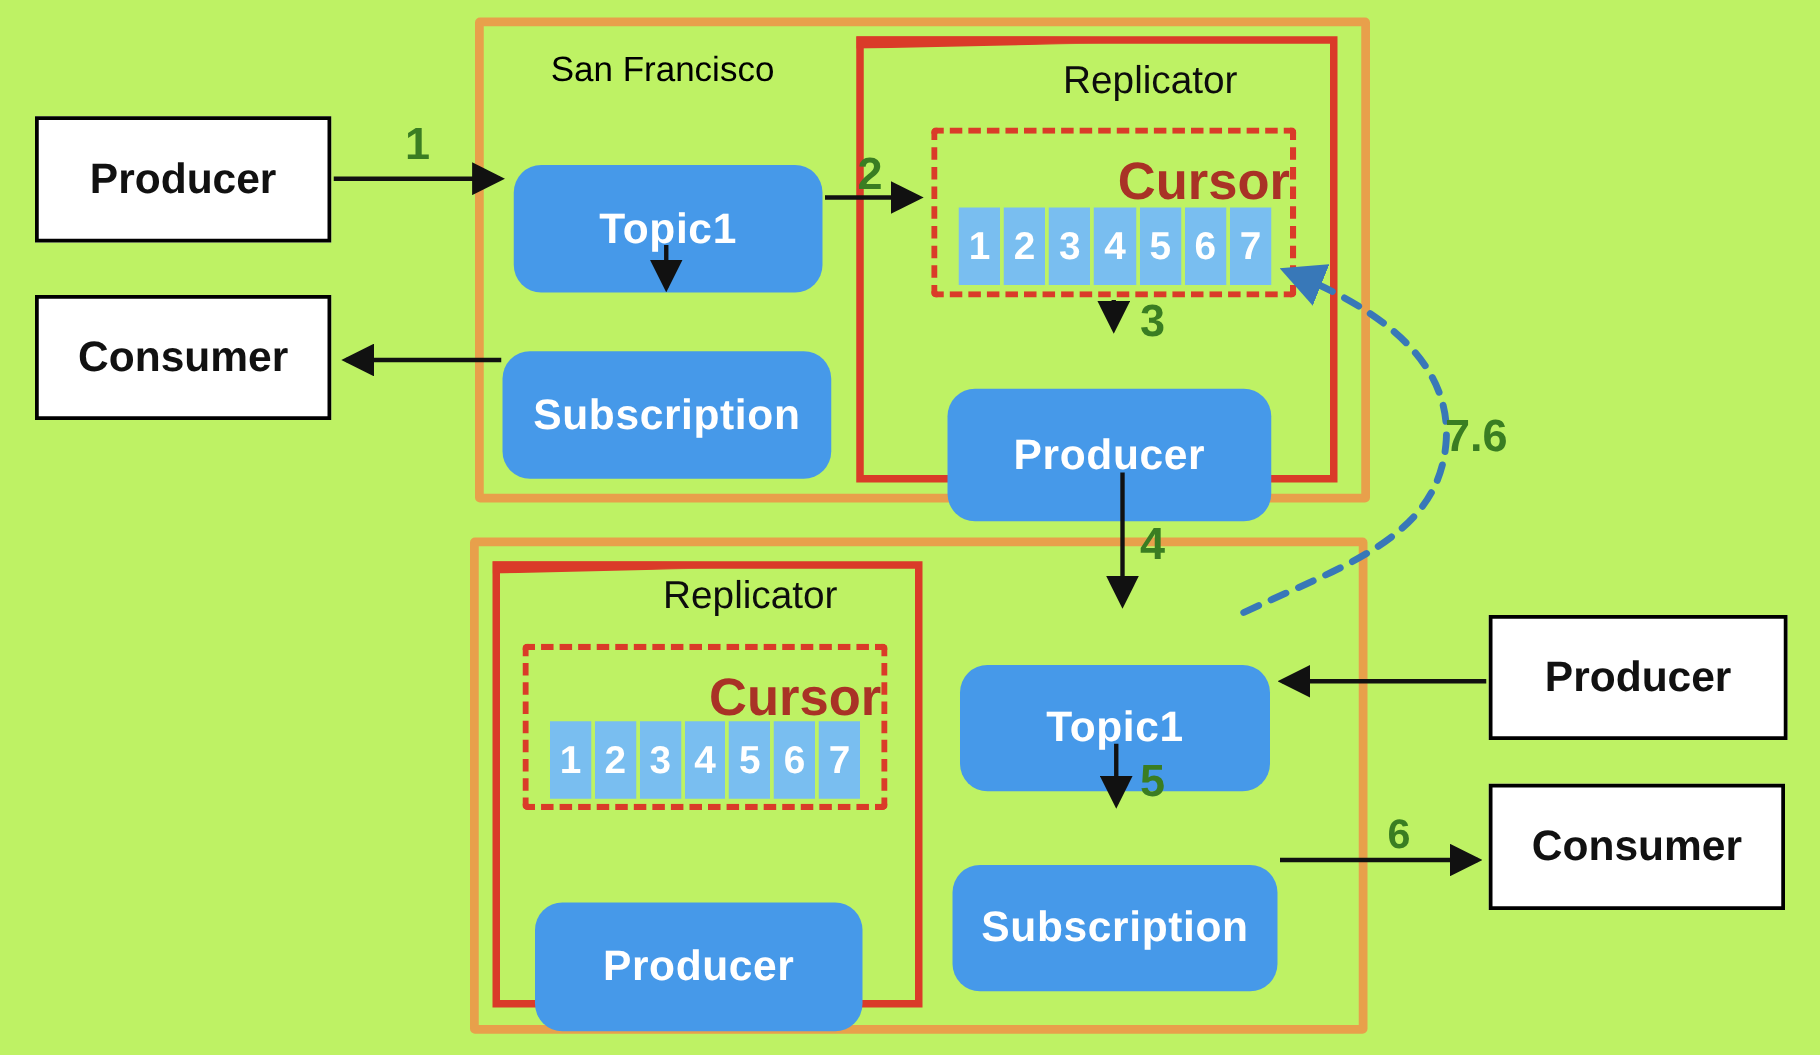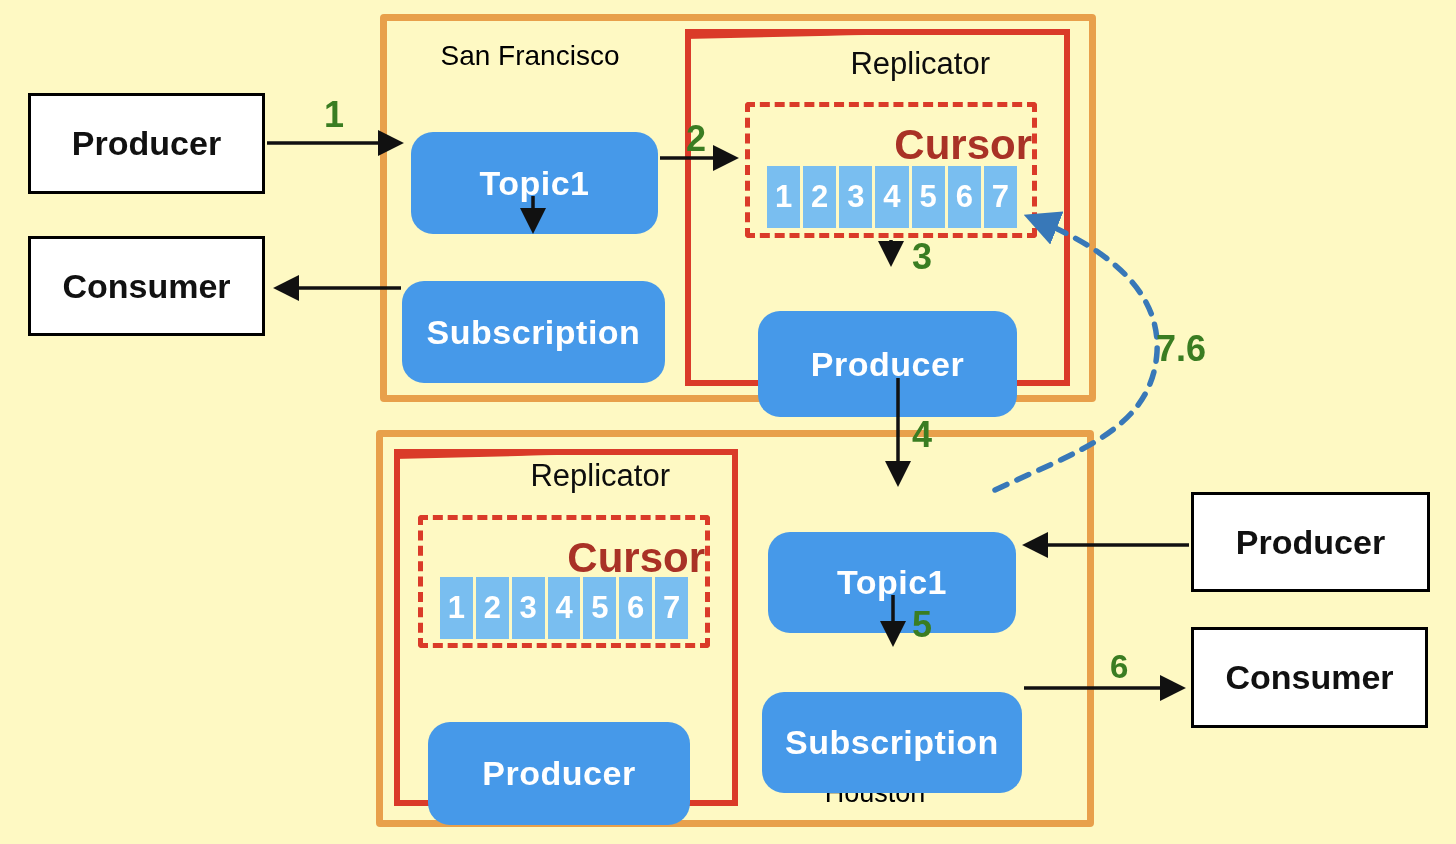--- a/index.html
+++ b/index.html
@@ -7,21 +7,21 @@
     --red:#DA3B29;
     --darkred:#A93226;
     --blue:#4699E9;
     --cellblue:#79BEF0;
     --green:#3A7D22;
     --ink:#111111;
     --linkblue:#3878B8;
   }
   html,body{margin:0;padding:0;background:#ffffff;}
   body{font-family:"Liberation Sans", sans-serif;}
-  .canvas{position:relative;width:1456px;height:844px;background:#fef9c3;overflow:hidden;text-decoration:underline;}
+  .canvas{position:relative;width:1456px;height:844px;background:#bef264;overflow:hidden;text-decoration:underline;}
   .abs{position:absolute;box-sizing:border-box;}
   .region{border:7px solid var(--orange);border-radius:4px;background:transparent;}
   .redbox{border:6px solid var(--red);background:transparent;}
   .redbox::before{content:"";position:absolute;left:-6px;top:-6px;width:55%;height:10px;
     background:linear-gradient(to right, var(--red) 70%, rgba(218,59,41,0) 100%);
     clip-path:polygon(0 0,100% 0,100% 55%,0 100%);}
   .bluebox{background:var(--blue);color:#fff;font-weight:bold;font-size:34px;
     border-radius:22px;display:flex;align-items:center;justify-content:center;letter-spacing:0.5px;margin-top:40px;}
   .whitebox{background:#fff;border:3px solid #000;color:var(--ink);font-weight:bold;font-size:34px;
     display:flex;align-items:center;justify-content:center;}
@@ -58,21 +58,20 @@
     <div class="cell">5</div>
     <div class="cell">6</div>
     <div class="cell">7</div>
   </div>
 
   <div class="abs bluebox" style="left:411px;top:92px;width:247px;height:102px;">Topic1</div>
   <div class="abs bluebox" style="left:402px;top:241px;width:263px;height:102px;">Subscription</div>
   <div class="abs bluebox" style="left:758px;top:271px;width:259px;height:106px;">Producer</div>
 
   <div class="abs region" style="left:376px;top:430px;width:718px;height:397px;"></div>
-  <div class="abs regionlabel" style="left:790px;top:778px;width:170px;font-size:27px;">Houston</div>
 
   <div class="abs redbox" style="left:394px;top:449px;width:344px;height:357px;"></div>
   <div class="abs replabel" style="left:450px;top:458px;width:220px;">Replicator</div>
 
   <div class="abs cursorbox" style="left:418px;top:515px;width:292px;height:133px;">
     <div class="cursor-title">Cursor</div>
   </div>
   <div class="cells abs" style="left:440px;top:577px;width:248px;height:62px;">
     <div class="cell">1</div>
     <div class="cell">2</div>

